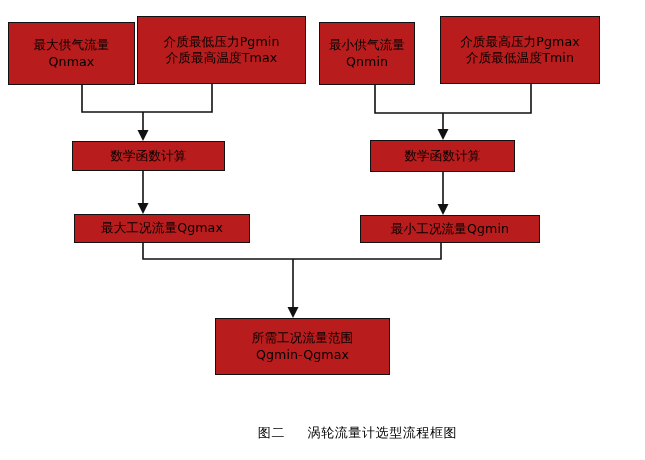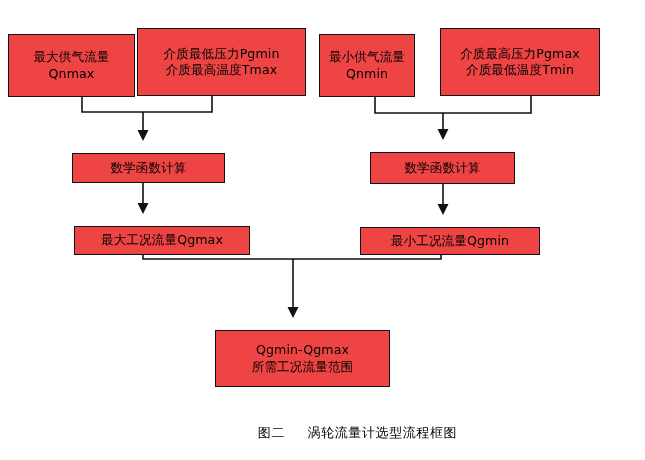--- a/index.html
+++ b/index.html
@@ -19,30 +19,29 @@
     position: absolute;
     left: 0;
     top: 0;
     width: 645px;
     height: 460px;
   }
   .node-box {
     position: absolute;
     box-sizing: border-box;
     border: 1.6px solid #111111;
-    background: #ef4444;
+    background: #b91c1c;
     display: flex;
     flex-direction: column;
     align-items: center;
     justify-content: center;
     line-height: 1.28;
     font-size: 12.6px;
     letter-spacing: 0.1px;
     color: #000000;
-    margin-top: 12px;
   }
   .node-line {
     display: block;
     white-space: nowrap;
   }
   .caption {
     position: absolute;
     left: 0;
     top: 424px;
     width: 645px;
@@ -131,22 +130,22 @@
 
   <div class="node-box" style="left:74px; top:214px; width:176px; height:29px;">
     <span class="node-line">最大工况流量Qgmax</span>
   </div>
 
   <div class="node-box" style="left:360px; top:215px; width:180px; height:28px;">
     <span class="node-line">最小工况流量Qgmin</span>
   </div>
 
   <div class="node-box" style="left:215px; top:318px; width:175px; height:57px;">
+    <span class="node-line">所需工况流量范围</span>
     <span class="node-line">Qgmin-Qgmax</span>
-    <span class="node-line">所需工况流量范围</span>
   </div>
 
   <div class="caption">
     <span>图二</span>
     <span class="cap-gap"></span>
     <span>涡轮流量计选型流程框图</span>
   </div>
 
 </div>
 

